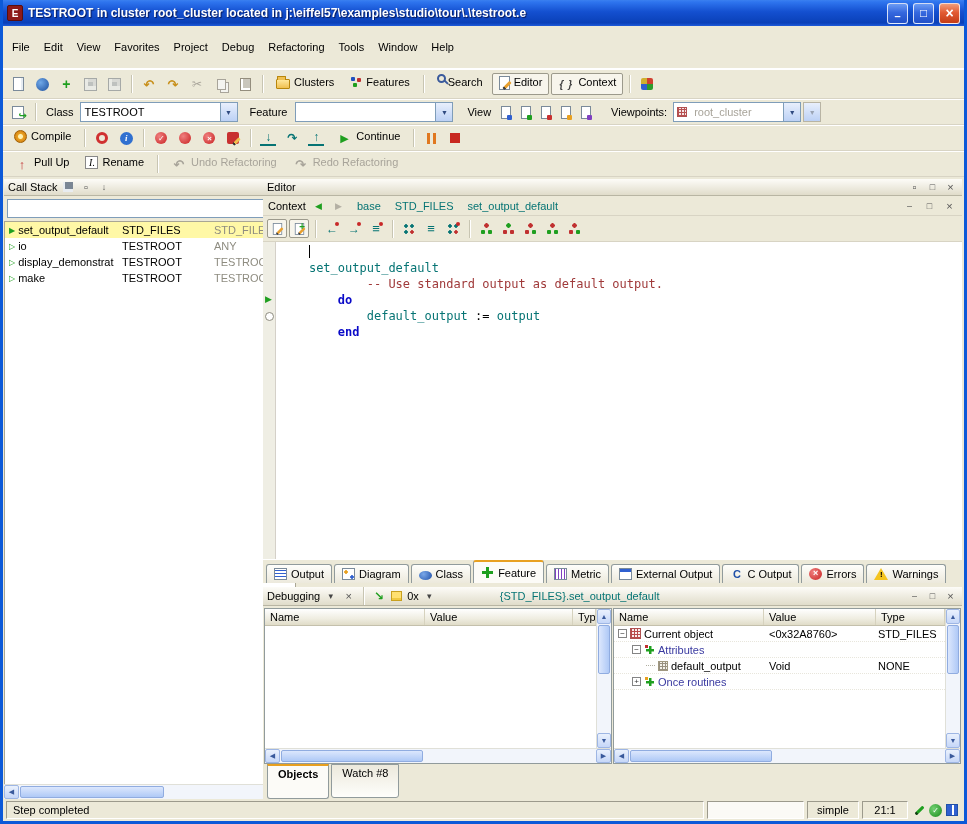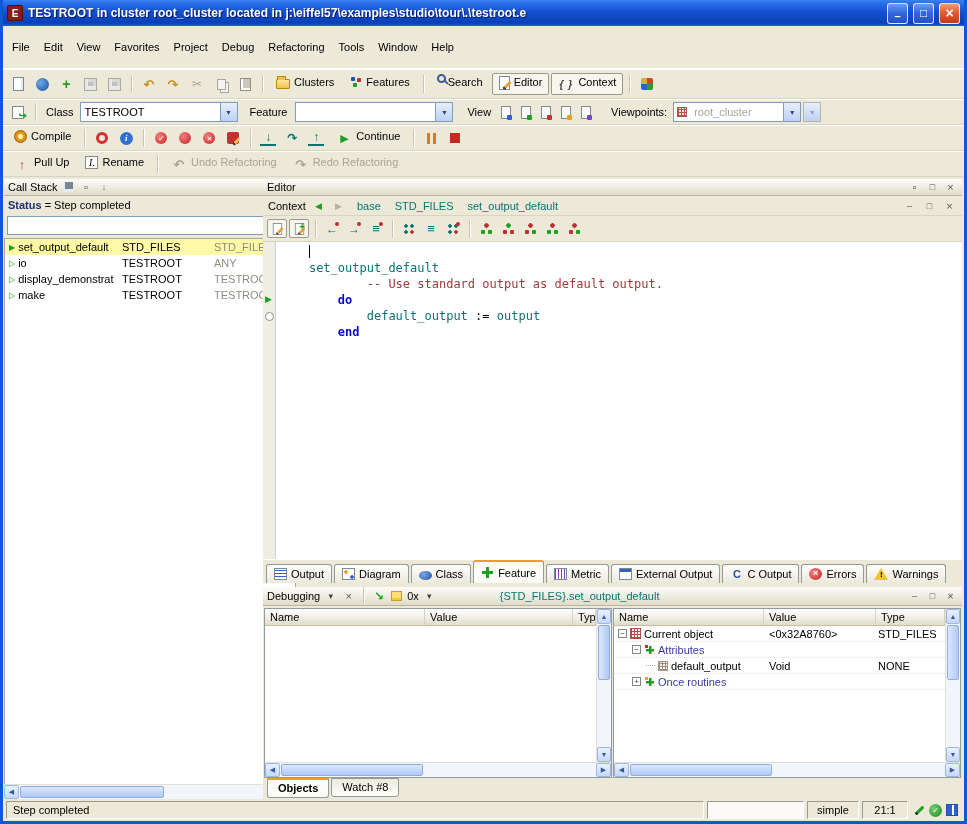--- a/index.html
+++ b/index.html
@@ -203,21 +203,21 @@
 .exp{width:9px;height:9px;border:1px solid #848484;background:#fff;flex:0 0 auto;display:inline-flex;align-items:center;justify-content:center;font-size:8px;line-height:7px;font-style:normal;color:#333}
 .exp-minus::before{content:"−"}
 .exp-plus::before{content:"+"}
 .exp-space{width:9px;flex:0 0 9px;border-top:1px dotted #B0AEA0}
 .oi{flex:0 0 auto;font-style:normal}
 .object-icon{width:11px;height:11px;background:repeating-linear-gradient(0deg,#B84848 0 1px,transparent 1px 3px),repeating-linear-gradient(90deg,#B84848 0 1px,transparent 1px 3px),#F8ECEC;border:1px solid #B05050}
 .attributes-icon{width:11px;height:11px;background:radial-gradient(circle at 2.5px 2.5px,#C03030 1.5px,transparent 2px),linear-gradient(#1F9F1F,#1F9F1F) 60% 60%/8px 2.5px no-repeat,linear-gradient(#1F9F1F,#1F9F1F) 60% 60%/2.5px 8px no-repeat}
 .field-icon{width:10px;height:10px;background:repeating-linear-gradient(0deg,#989080 0 1px,transparent 1px 3px),repeating-linear-gradient(90deg,#989080 0 1px,transparent 1px 3px),#F4F2EA;border:1px solid #A09880}
 .routines-icon{width:11px;height:11px;background:radial-gradient(circle at 2.5px 2.5px,#E8A020 1.5px,transparent 2px),linear-gradient(#1F9F1F,#1F9F1F) 60% 60%/8px 2.5px no-repeat,linear-gradient(#1F9F1F,#1F9F1F) 60% 60%/2.5px 8px no-repeat}
 .debug-tabs{flex:0 0 21px;display:flex;align-items:flex-start;gap:2px;padding:0 4px;background:#ECE9D8}
-.btab{padding:2px 10px 3px;border:1px solid #919B9C;border-radius:0 0 3px 3px;background:linear-gradient(#ECE9DC,#FEFEFB);white-space:nowrap}
+.btab{padding:2px 10px 18px;border:1px solid #919B9C;border-radius:0 0 3px 3px;background:linear-gradient(#ECE9DC,#FEFEFB);white-space:nowrap}
 .btab.selected{background:#FCFBF7;border-top:2px solid #E8A020;font-weight:bold}
 
 
 .hscroll{height:15px;flex:0 0 15px;display:flex;background:#F2F5FB;border-top:1px solid #E0E0D8}
 .sb-btn{width:15px;height:100%;background:linear-gradient(#EAF1FD,#C6D7F8);border:1px solid #9EB6E4;border-radius:2px;display:flex;align-items:center;justify-content:center}
 .sb-l::before{content:"◀";font-size:7px;color:#3A5A9C}
 .sb-r::before{content:"▶";font-size:7px;color:#3A5A9C}
 .sb-u::before{content:"▲";font-size:7px;color:#3A5A9C}
 .sb-d::before{content:"▼";font-size:7px;color:#3A5A9C}
 .sb-track{flex:1;position:relative;background:#F2F5FB}
@@ -443,24 +443,20 @@
       <div class="panel-title">
         <span>Call Stack</span>
         <span class="pt-btn">
             <i class="mini-floppy"></i>
           </span>
         <span class="pt-btn b-float"></span>
         <span class="pt-btn b-down"></span>
         <span class="pt-spacer"></span>
         <span class="pt-btn b-max"></span>
         <span class="pt-btn b-close"></span>
-      </div>
-      <div class="cs-status">
-        <span class="lab">Status</span>
-        <span>= Step completed</span>
       </div>
       <div class="cs-inputrow">
         <span class="cs-input"></span>
         <span class="cs-filter"></span>
       </div>
       <div class="cs-table">
         <div>
             <div class="cs-row current">
               <span class="cs-c c1">
                 <i class="cs-arrow filled"></i>

